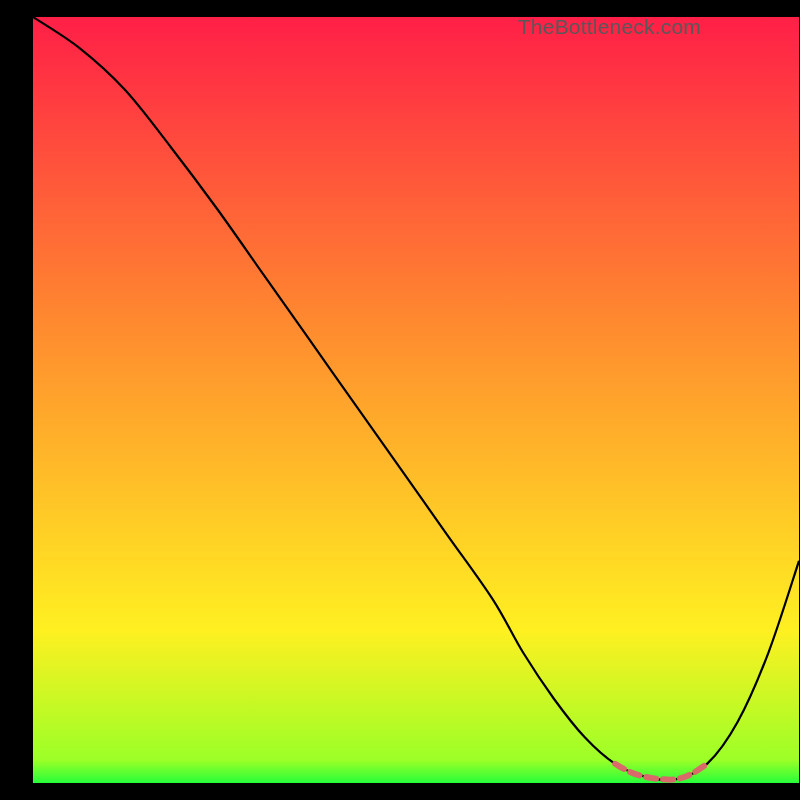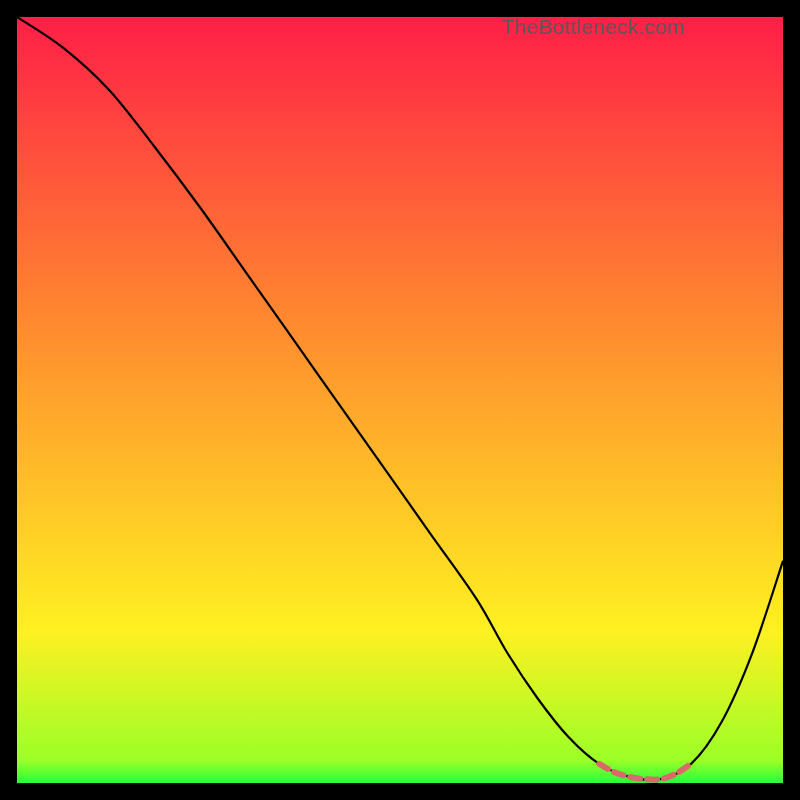--- a/index.html
+++ b/index.html
@@ -1,17 +1,17 @@
 <!DOCTYPE html>
 <html><head>
 <meta charset="utf-8">
 <style>
   *{margin:0;padding:0;box-sizing:border-box}
   body{width:800px;height:800px;background:#000;position:relative;font-family:Arial,Helvetica,sans-serif}
-  .plot-area{position:absolute;left:17px;top:17px;width:672px;height:766px}
+  .plot-area{position:absolute;left:33px;top:17px;width:672px;height:766px}
   .watermark{position:absolute;right:4px;top:-2px;color:#58585a;font-size:21px;font-weight:500;letter-spacing:.2px}
   svg{display:block}
 </style>
 </head>
 <body>
 
 <div class="plot-area">
   <div class="watermark">TheBottleneck.com</div>
   <svg id="chart-svg" width="766" height="766" viewBox="0 0 766 766" preserveAspectRatio="none">
     <defs>

